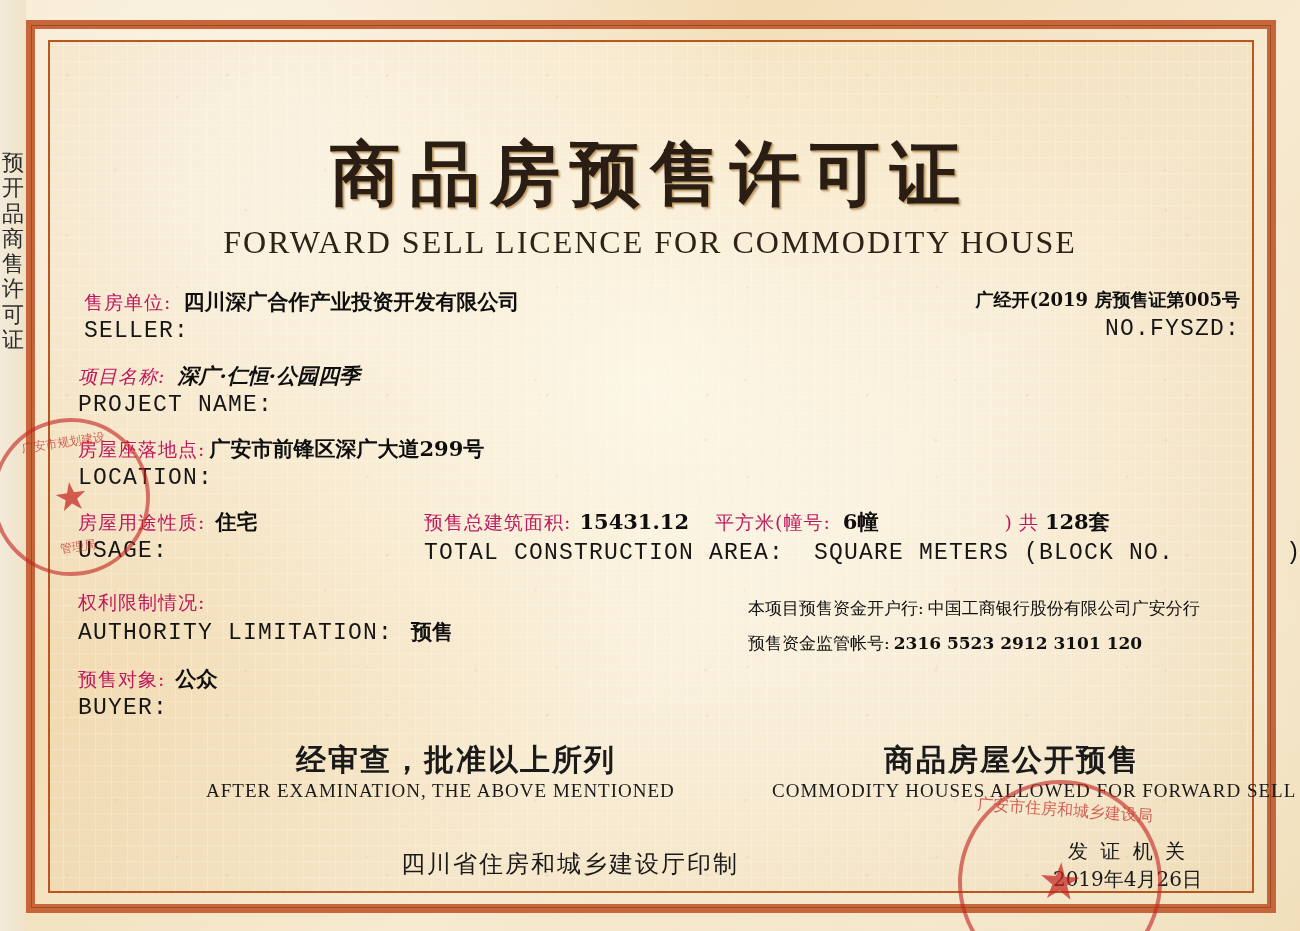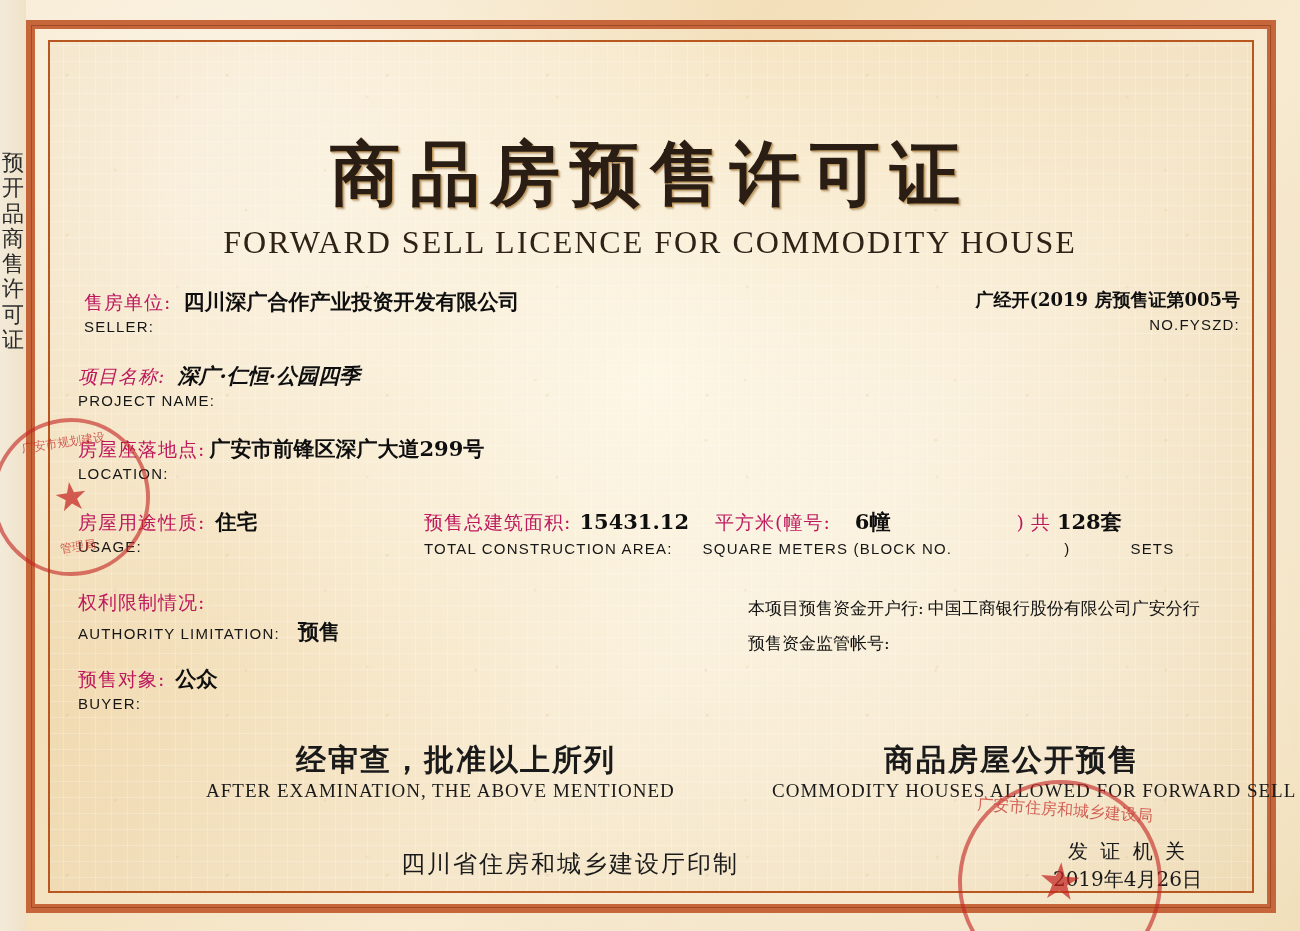--- a/index.html
+++ b/index.html
@@ -108,23 +108,23 @@
   
   .row { position: absolute; }
   .lab-cn {
     font-size: 19px;
     color: #be185d;
     font-family: "DejaVu Serif","Liberation Serif",serif;
     letter-spacing: 1px;
     white-space: nowrap;
   }
   .lab-en {
-    font-size: 15px;
+    font-size: 23px;
     color: #161616;
-    font-family: Liberation Sans, sans-serif;
+    font-family: Liberation Mono, monospace;
     letter-spacing: 1.2px;
     white-space: nowrap;
   }
   .val {
     font-size: 21px;
     font-weight: bold;
     color: #0f0f0f;
     font-family: "DejaVu Serif","Liberation Serif",serif;
     white-space: nowrap;
   }
@@ -275,21 +275,21 @@
       <span class="val" style="margin-left:10px;">住宅</span>
     </div>
     <div class="lab-en" style="margin-top:2px;">USAGE:</div>
   </div>
 
   <div class="row" style="top:508px; left:424px;">
     <div style="display:flex; align-items:baseline;">
       <span class="lab-cn">预售总建筑面积:</span>
       <span class="val" style="margin-left:8px;">15431.12</span>
       <span class="lab-cn" style="margin-left:26px;">平方米(幢号:</span>
-      <span class="val" style="margin-left:24px;">6幢</span>
+      <span class="val" style="margin-left:12px;">6幢</span>
       <span class="lab-cn" style="margin-left:126px;">)</span>
       <span class="lab-cn" style="margin-left:6px;">共</span>
       <span class="val" style="margin-left:6px;">128套</span>
     </div>
     <div style="display:flex; align-items:baseline; margin-top:4px;">
       <span class="lab-en">TOTAL CONSTRUCTION AREA:</span>
       <span class="lab-en" style="margin-left:30px;">SQUARE METERS (BLOCK NO.</span>
       <span class="lab-en" style="margin-left:112px;">)</span>
       <span class="lab-en" style="margin-left:60px;">SETS</span>
     </div>
@@ -313,20 +313,21 @@
 
   <div class="row" style="top:597px; left:748px;">
     <div style="display:flex; align-items:baseline;">
       <span class="plain">本项目预售资金开户行:</span>
       <span class="plain" style="margin-left:4px;">中国工商银行股份有限公司广安分行</span>
     </div>
   </div>
   <div class="row" style="top:632px; left:748px;">
     <div style="display:flex; align-items:baseline;">
       <span class="plain">预售资金监管帐号:</span>
+      <span class="plain" style="margin-left:4px; font-weight:bold;">2316 5523 2912 3101 120</span>
     </div>
   </div>
 
   <div class="stmt-cn" style="top:740px; left:296px;">经审查，批准以上所列</div>
   <div class="stmt-en" style="top:780px; left:206px;">AFTER EXAMINATION, THE ABOVE MENTIONED</div>
 
   <div class="stmt-cn" style="top:740px; left:884px;">商品房屋公开预售</div>
   <div class="stmt-en" style="top:780px; left:772px;">COMMODITY HOUSES ALLOWED FOR FORWARD SELL</div>
 
   <div class="printer" style="left:-160px;">四川省住房和城乡建设厅印制</div>

